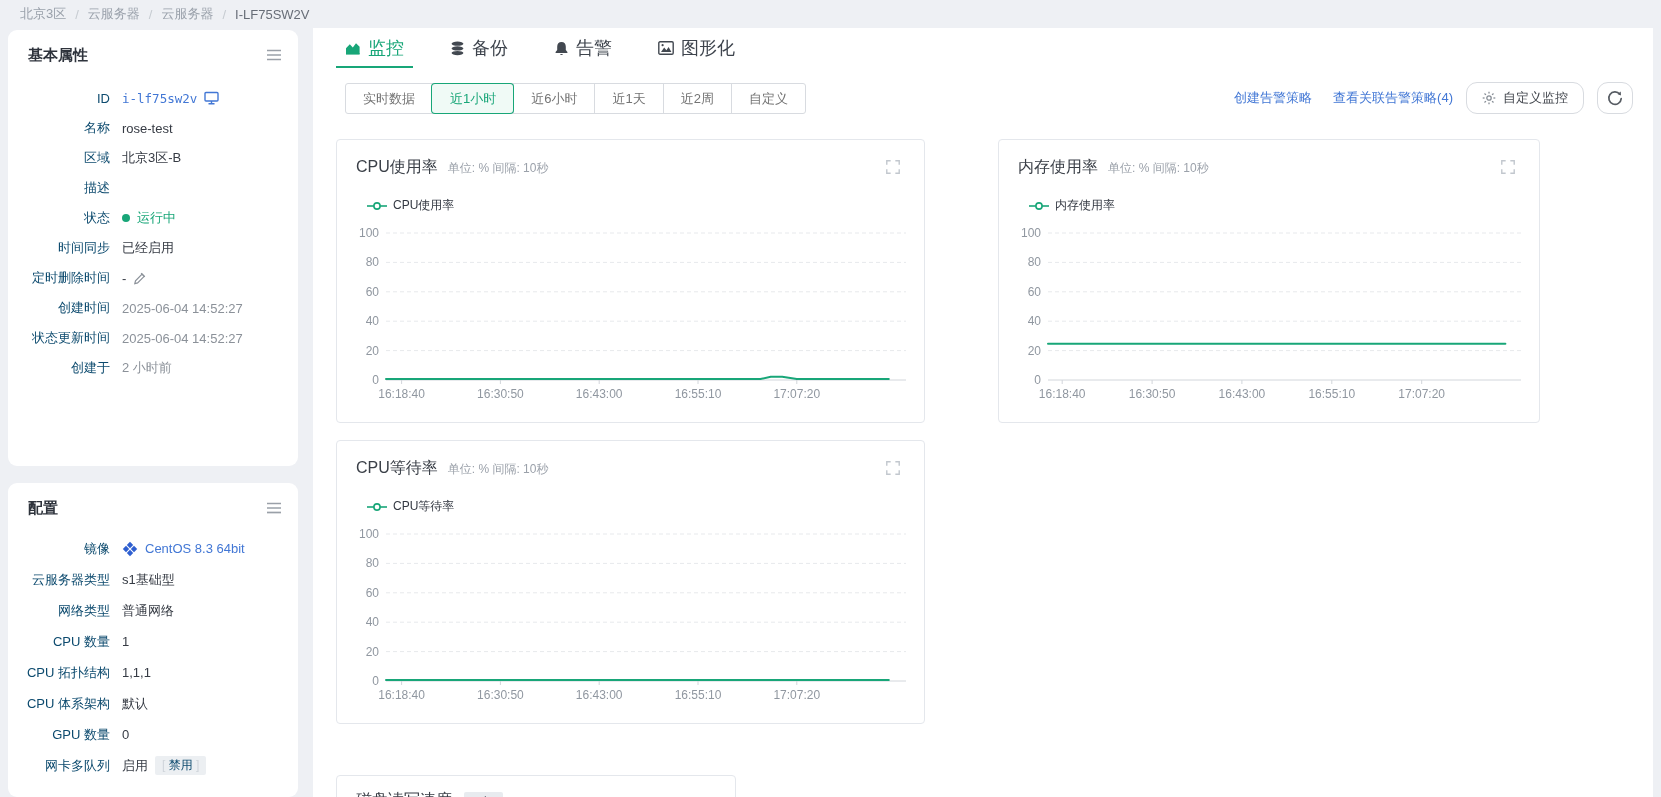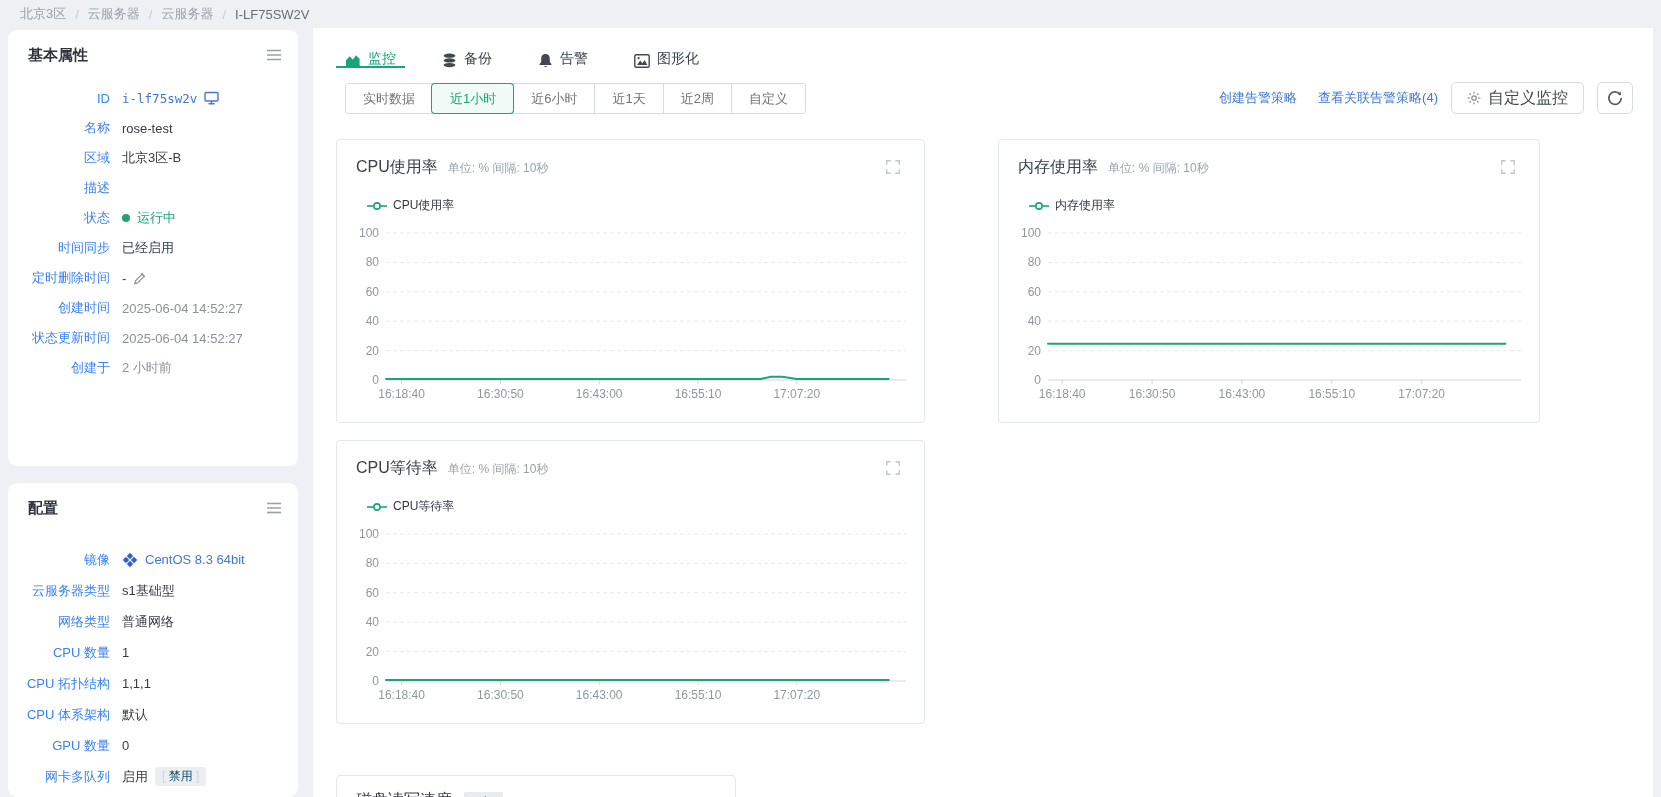--- a/index.html
+++ b/index.html
@@ -17,46 +17,46 @@
   .breadcrumb .sep { color:#c6cbd1; }
   
   .side-card { position:absolute; left:8px; width:290px; background:#fff; border-radius:9px; overflow:hidden; }
   #basic-card { top:30px; height:436px; }
   #config-card { top:483px; height:314px; }
   .card-head { display:flex; justify-content:space-between; align-items:center; padding:14px 16px 0 20px; height:36px; }
   .card-title { font-size:15px; font-weight:700; color:#2e333c; }
   .menu-icon { cursor:pointer; line-height:0; }
   .field-row { display:flex; align-items:center; height:30px; font-size:13px; }
   #config-card .field-row { height:31px; }
-  .f-label { width:102px; text-align:right; color:#3b82f6; flex:none; }
+  .f-label { width:102px; text-align:right; color:#0c4a6e; flex:none; }
   .f-value { margin-left:12px; color:#363b44; display:flex; align-items:center; gap:7px; white-space:nowrap; }
   .f-value.muted { color:#8b9199; }
   .f-body { margin-top:17px; }
-  #config-card .f-body { margin-top:25px; }
+  #config-card .f-body { margin-top:14px; }
   a.val-link { color:#4277d5; text-decoration:none; cursor:pointer; }
   .id-mono { font-family:"DejaVu Sans Mono","Liberation Mono",monospace; font-size:12.5px; }
   .status-dot { width:8px; height:8px; border-radius:50%; background:#18a678; display:inline-block; }
   .status-text { color:#18a678; }
   .chip-disabled { background:#eceff2; color:#0c4a6e; border-radius:2px; padding:1px 7px; font-size:12px; cursor:not-allowed; }
   .chip-disabled::before { content:"[ "; color:#cfd4da; }
   .chip-disabled::after { content:" ]"; color:#cfd4da; }
   .icon-btn-inline { line-height:0; cursor:pointer; }
   
   .main-panel { position:absolute; left:313px; top:28px; width:1340px; height:769px; background:#fff; overflow:hidden; }
   .tabs { display:flex; gap:46px; padding-left:32px; height:40px; align-items:center; }
-  .tab { display:flex; align-items:flex-end; gap:7px; font-size:14px; color:#3e444d; height:40px; position:relative; cursor:pointer; }
+  .tab { display:flex; align-items:center; gap:7px; font-size:18px; color:#3e444d; height:40px; position:relative; cursor:pointer; }
   .tab.active { color:#18a678; }
   .tab.active::after { content:""; position:absolute; left:-9px; right:-9px; bottom:0; height:2px; background:#18a678; }
   .range-group { position:absolute; left:32px; top:55px; display:flex; height:31px; border:1px solid #d8dbe0; border-radius:3px; background:#fff; }
   .range-btn { padding:0 17px; line-height:29px; font-size:13px; color:#737373; border-left:1px solid #d8dbe0; cursor:pointer; white-space:nowrap; }
   .range-btn:first-child { border-left:none; }
   .range-btn.active { color:#18a678; background:#f0faf6; box-shadow:0 0 0 1px #18a678; border-radius:3px; position:relative; z-index:1; border-left-color:transparent; }
   .actions { position:absolute; right:20px; top:54px; display:flex; align-items:center; gap:13px; }
   .action-link { font-size:13px; color:#4277d5; text-decoration:none; cursor:pointer; white-space:nowrap; }
-  .btn { display:flex; align-items:center; gap:7px; height:32px; background:#fff; border:1px solid #d8dbe0; border-radius:5px; font-size:16px; color:#43474e; padding:0 15px; cursor:pointer; }
+  .btn { display:flex; align-items:center; gap:7px; height:32px; background:#fff; border:1px solid #d8dbe0; border-radius:11px; font-size:13px; color:#43474e; padding:0 15px; cursor:pointer; }
   .btn.square { width:36px; justify-content:center; padding:0; }
   
   .chart-card { position:absolute; background:#fff; border:1px solid #e4e7ec; border-radius:4px; height:284px; }
   .chart-head { padding:17px 20px 0 19px; display:flex; align-items:baseline; }
   .chart-title { font-size:16px; color:#3a3f47; }
   .chart-sub { font-size:12px; color:#9ba1aa; margin-left:10px; }
   .expand-icon { position:absolute; top:20px; right:24px; line-height:0; cursor:pointer; }
   .chart-legend { position:absolute; top:57px; left:30px; display:flex; align-items:center; gap:6px; font-size:12px; color:#333842; cursor:pointer; }
   svg.plot { position:absolute; left:12px; top:80px; }
   #partial-card { overflow:hidden; height:80px; }

